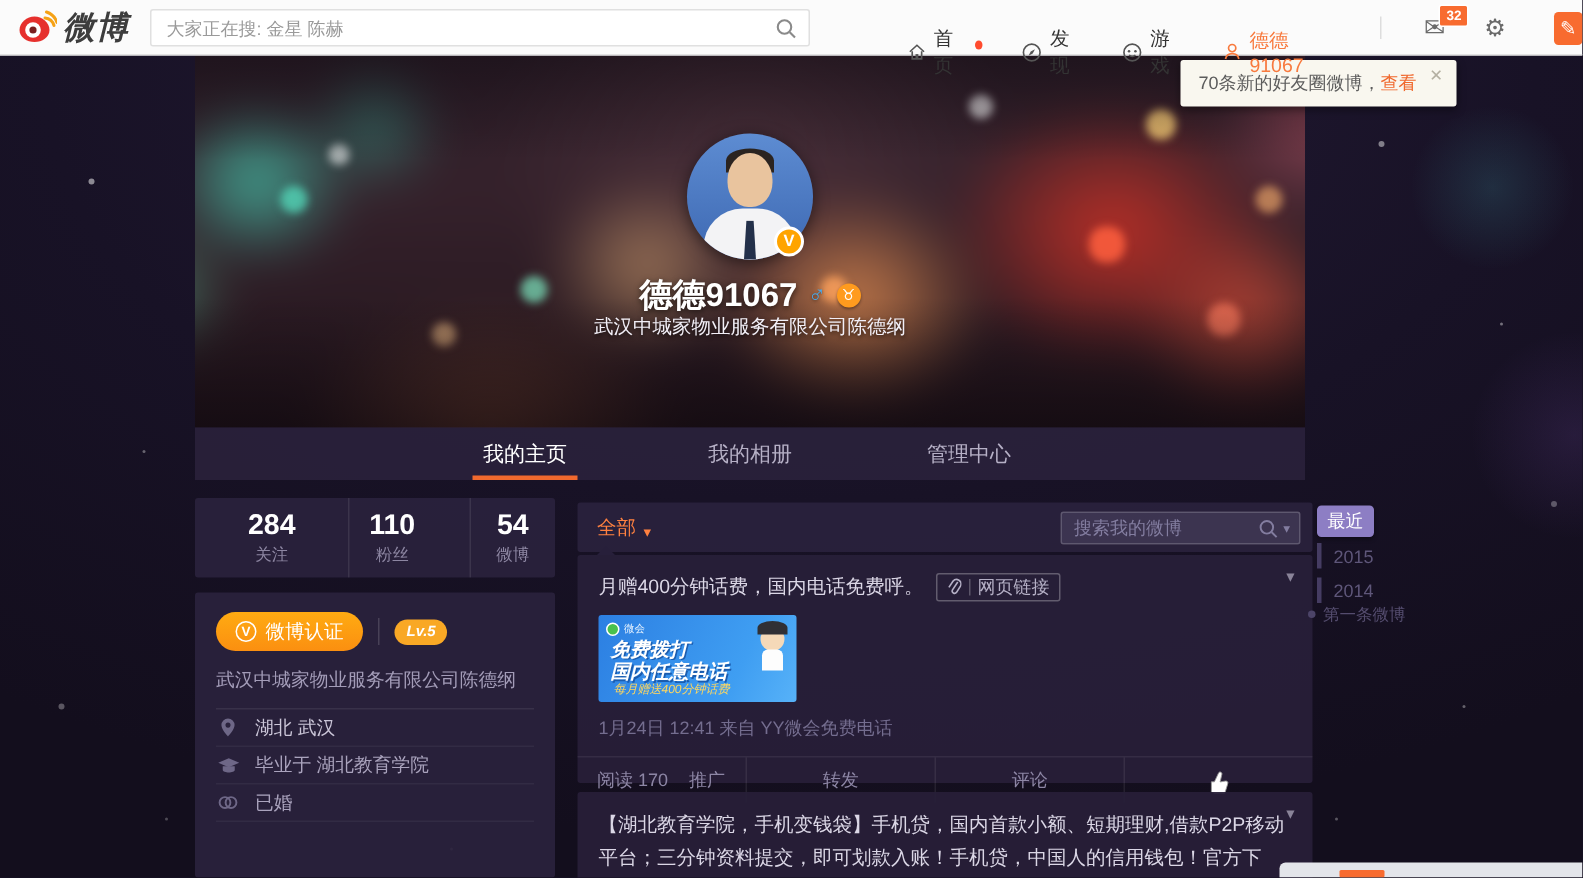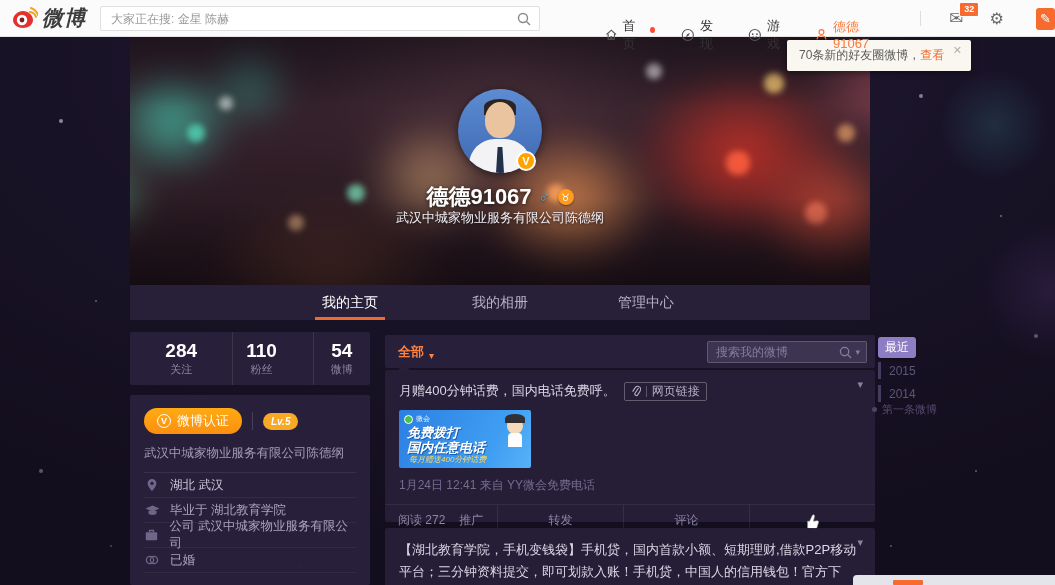--- a/index.html
+++ b/index.html
@@ -135,21 +135,21 @@
   .about { margin-top:11px; font-size:12.5px; color:#a39cb8; white-space:nowrap; }
   .info-divider { margin-top:10px; border-top:1px solid rgba(255,255,255,.08); }
   .info-row { display:flex; align-items:center; gap:10px; height:25px; font-size:12.5px; color:#aaa3bd;
     border-bottom:1px solid rgba(255,255,255,.05); }
   .info-row .ico { width:16px; display:flex; justify-content:center; color:#6e6787; }
   .info-row.bright { color:#cbc6d8; }
 
   
   .filterbar { position:absolute; left:385px; top:335px; width:490px; height:33px; display:flex;
     align-items:center; background:rgba(42,34,61,.92); border-radius:2px; }
-  .filter-all { margin-left:13px; font-size:13px; font-weight:bold; color:#ff8140; cursor:pointer;
+  .filter-all { margin-left:13px; font-size:13px; font-weight:normal; color:#ff8140; cursor:pointer;
     display:flex; align-items:flex-end; gap:5px; }
   .filter-all .chev { font-size:10px; color:#ff8140; }
   .feed-search { position:absolute; right:8px; top:6px; width:160px; height:22px;
     background:rgba(130,122,160,.22); border:1px solid rgba(255,255,255,.18); border-radius:2px;
     display:flex; align-items:center; }
   .feed-search input { flex:1; min-width:0; border:none; outline:none; background:transparent; padding:0 8px;
     font-size:12px; color:#cfcade; font-family:inherit; }
   .feed-search input::placeholder { color:#837da0; }
   .feed-search .caret { font-size:9px; color:#837da0; margin:0 6px 0 3px; }
   .notch { position:absolute; left:398px; top:364px; width:0; height:0; border-left:6px solid transparent;
@@ -361,29 +361,20 @@
       <span class="ico">
         <svg width="15" height="12" viewBox="0 0 15 12">
             <path d="M0.5 4.5 L7.5 1.5 L14.5 4.5 L7.5 7.5 Z" fill="currentColor"></path>
             <path d="M3.5 6.8 V9.3 c0 .9 2 1.7 4 1.7 s4-.8 4-1.7 V6.8" fill="currentColor"></path>
           </svg>
       </span>
       <span>毕业于 湖北教育学院</span>
     </div>
     <div class="info-row">
       <span class="ico">
-        <svg width="13" height="12" viewBox="0 0 13 12">
-            <rect x="0.8" y="3.2" width="11.4" height="8" rx="1" fill="currentColor"></rect>
-            <path d="M4.5 3 V1.5 h4 V3" stroke="currentColor" stroke-width="1.3" fill="none"></path>
-          </svg>
-      </span>
-      <span>公司 武汉中城家物业服务有限公司</span>
-    </div>
-    <div class="info-row">
-      <span class="ico">
         <svg width="14" height="10" viewBox="0 0 14 10">
             <circle cx="5" cy="5" r="3.6" stroke="currentColor" stroke-width="1.3" fill="none"></circle>
             <circle cx="9" cy="5" r="3.6" stroke="currentColor" stroke-width="1.3" fill="none"></circle>
           </svg>
       </span>
       <span>已婚</span>
     </div>
   </div>
 
   <div class="filterbar">
@@ -425,21 +416,21 @@
       <div class="thumb-line2">国内任意电话</div>
       <div class="thumb-line3">每月赠送400分钟话费</div>
       <div class="thumb-guy"></div>
     </div>
     <div class="post-time">
       <span>1月24日 12:41</span>
       <span class="src">来自 YY微会免费电话</span>
     </div>
     <div class="action-bar">
       <div class="act-cell act-reads">
-        <span>阅读 272</span>
+        <span>阅读 170</span>
         <span>推广</span>
       </div>
       <div class="act-cell act-mid">
         <span>转发</span>
       </div>
       <div class="act-cell act-mid">
         <span>评论</span>
       </div>
       <div class="act-cell act-mid">
         <span class="hand-cursor">

